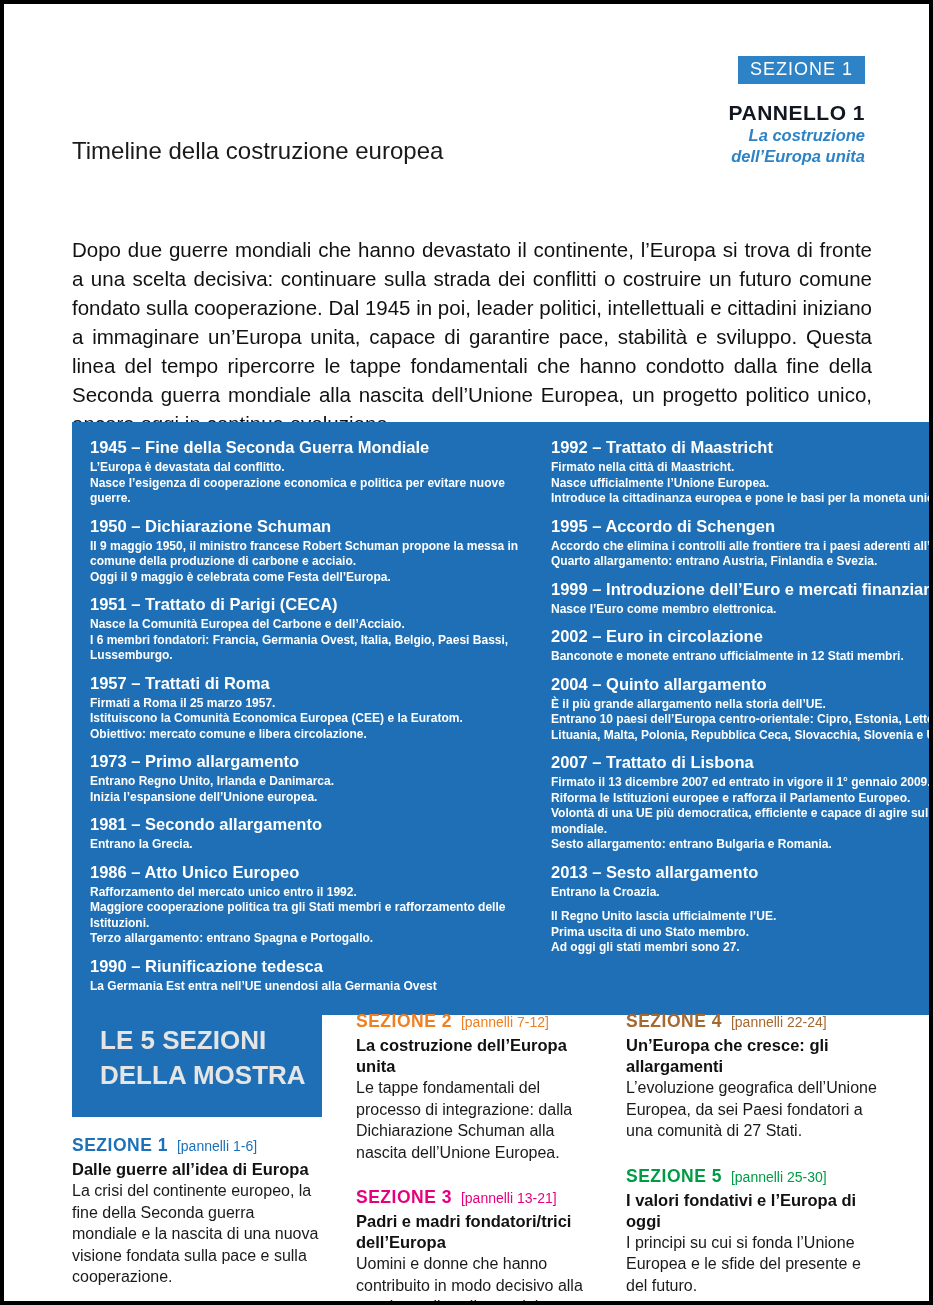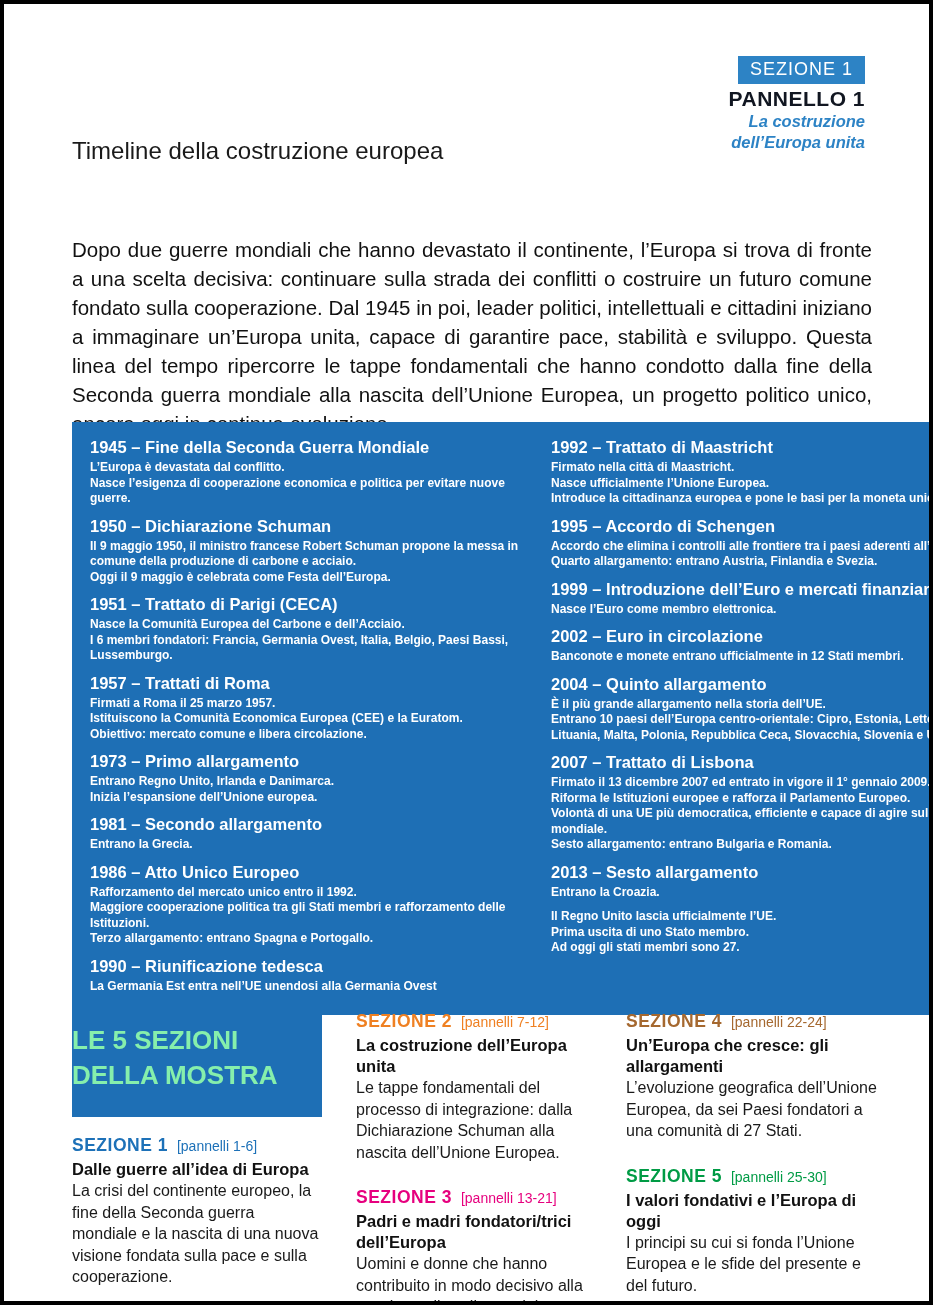--- a/index.html
+++ b/index.html
@@ -12,21 +12,21 @@
     font-family:"Liberation Sans", sans-serif;
     overflow:hidden;
     margin:0 auto;
   }
   
   .badge-area{position:absolute;top:52px;right:64px;text-align:right;}
   .section-badge{
     display:inline-block;background:var(--badge);color:#fff;
     font-size:18px;letter-spacing:1px;padding:3px 12px 4px;
   }
-  .panel-label{font-size:21px;font-weight:bold;color:var(--dark);margin-top:3px;letter-spacing:.5px;}
+  .panel-label{font-size:21px;font-weight:bold;color:var(--dark);margin-top:17px;letter-spacing:.5px;}
   .panel-sub{font-style:italic;color:var(--badge);font-size:16.5px;line-height:21px;white-space:pre-line;font-weight:bold;}
   
   .title-block{position:absolute;left:68px;top:128px;}
   .main-title{margin:0;font-size:26px;font-weight:bold;color:var(--accent);}
   .sub-title{margin:5px 0 0;font-size:24px;font-weight:normal;color:#1a1a1a;}
   
   .intro{
     position:absolute;left:68px;top:210px;width:800px;
     font-size:20.5px;line-height:29px;text-align:justify;color:#111;
   }
@@ -39,22 +39,22 @@
   .tl-col{flex:1;min-width:0;}
   .tl-entry{margin-bottom:9px;}
   .tl-title{margin:0 0 2px;font-size:16.5px;font-weight:bold;line-height:21px;}
   .tl-body{margin:0;font-size:12px;line-height:15.5px;white-space:pre-line;font-weight:bold;}
   
   .bcol{position:absolute;top:995px;}
   .bcol1{left:68px;width:250px;}
   .bcol2{left:352px;width:252px;}
   .bcol3{left:622px;width:258px;}
   .banner{
-    background:var(--box);color:#86efac;height:118px;box-sizing:border-box;
-    display:flex;align-items:center;
+    background:var(--box);color:#e5e5e5;height:118px;box-sizing:border-box;
+    display:flex;align-items:center;padding-left:28px;
     font-size:26px;font-weight:bold;line-height:35px;white-space:pre-line;
   }
   .sec{margin-bottom:24px;}
   .bcol1 .sec{margin-top:18px;}
   .sec-head{margin-bottom:3px;margin-top:12px;}
   .sec-name{font-size:17.5px;font-weight:bold;letter-spacing:.5px;}
   .sec-panels{font-size:14px;margin-left:9px;}
   .s1{color:var(--s1);} .s2{color:var(--s2);} .s3{color:var(--s3);}
   .s4{color:var(--s4);} .s5{color:var(--s5);}
   .sec-title{font-size:16.5px;font-weight:bold;line-height:21px;color:#111;}

